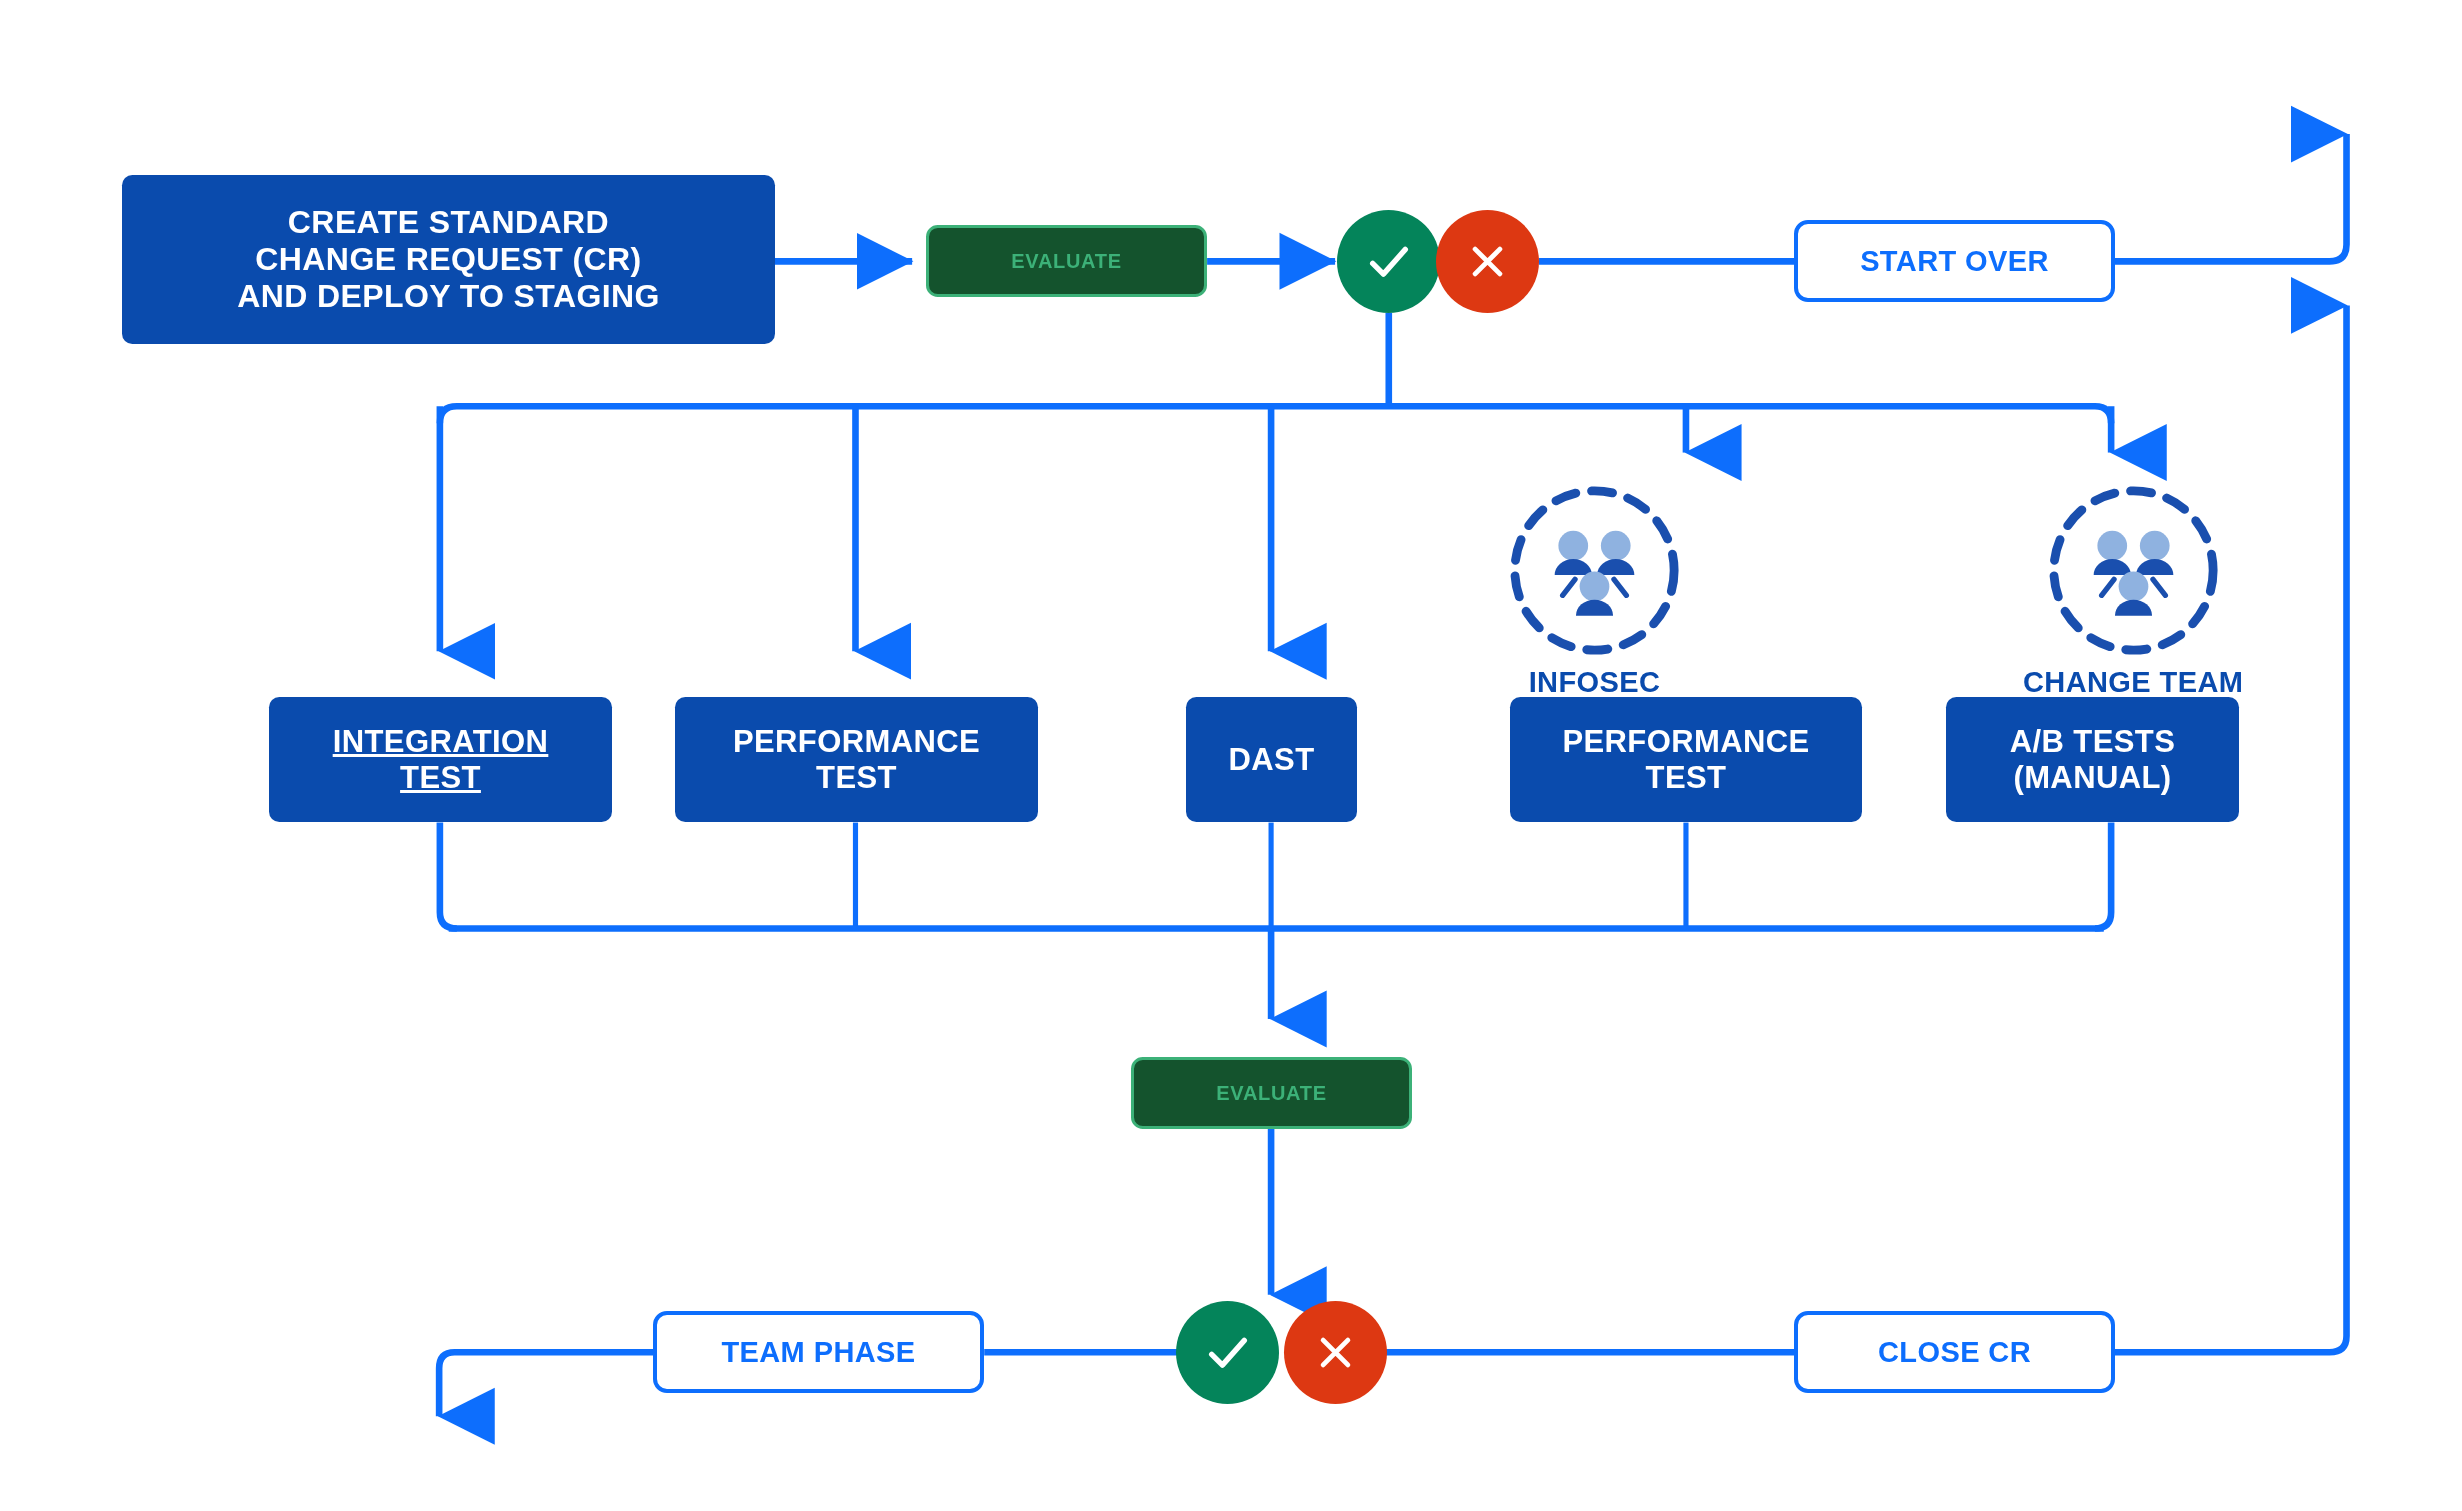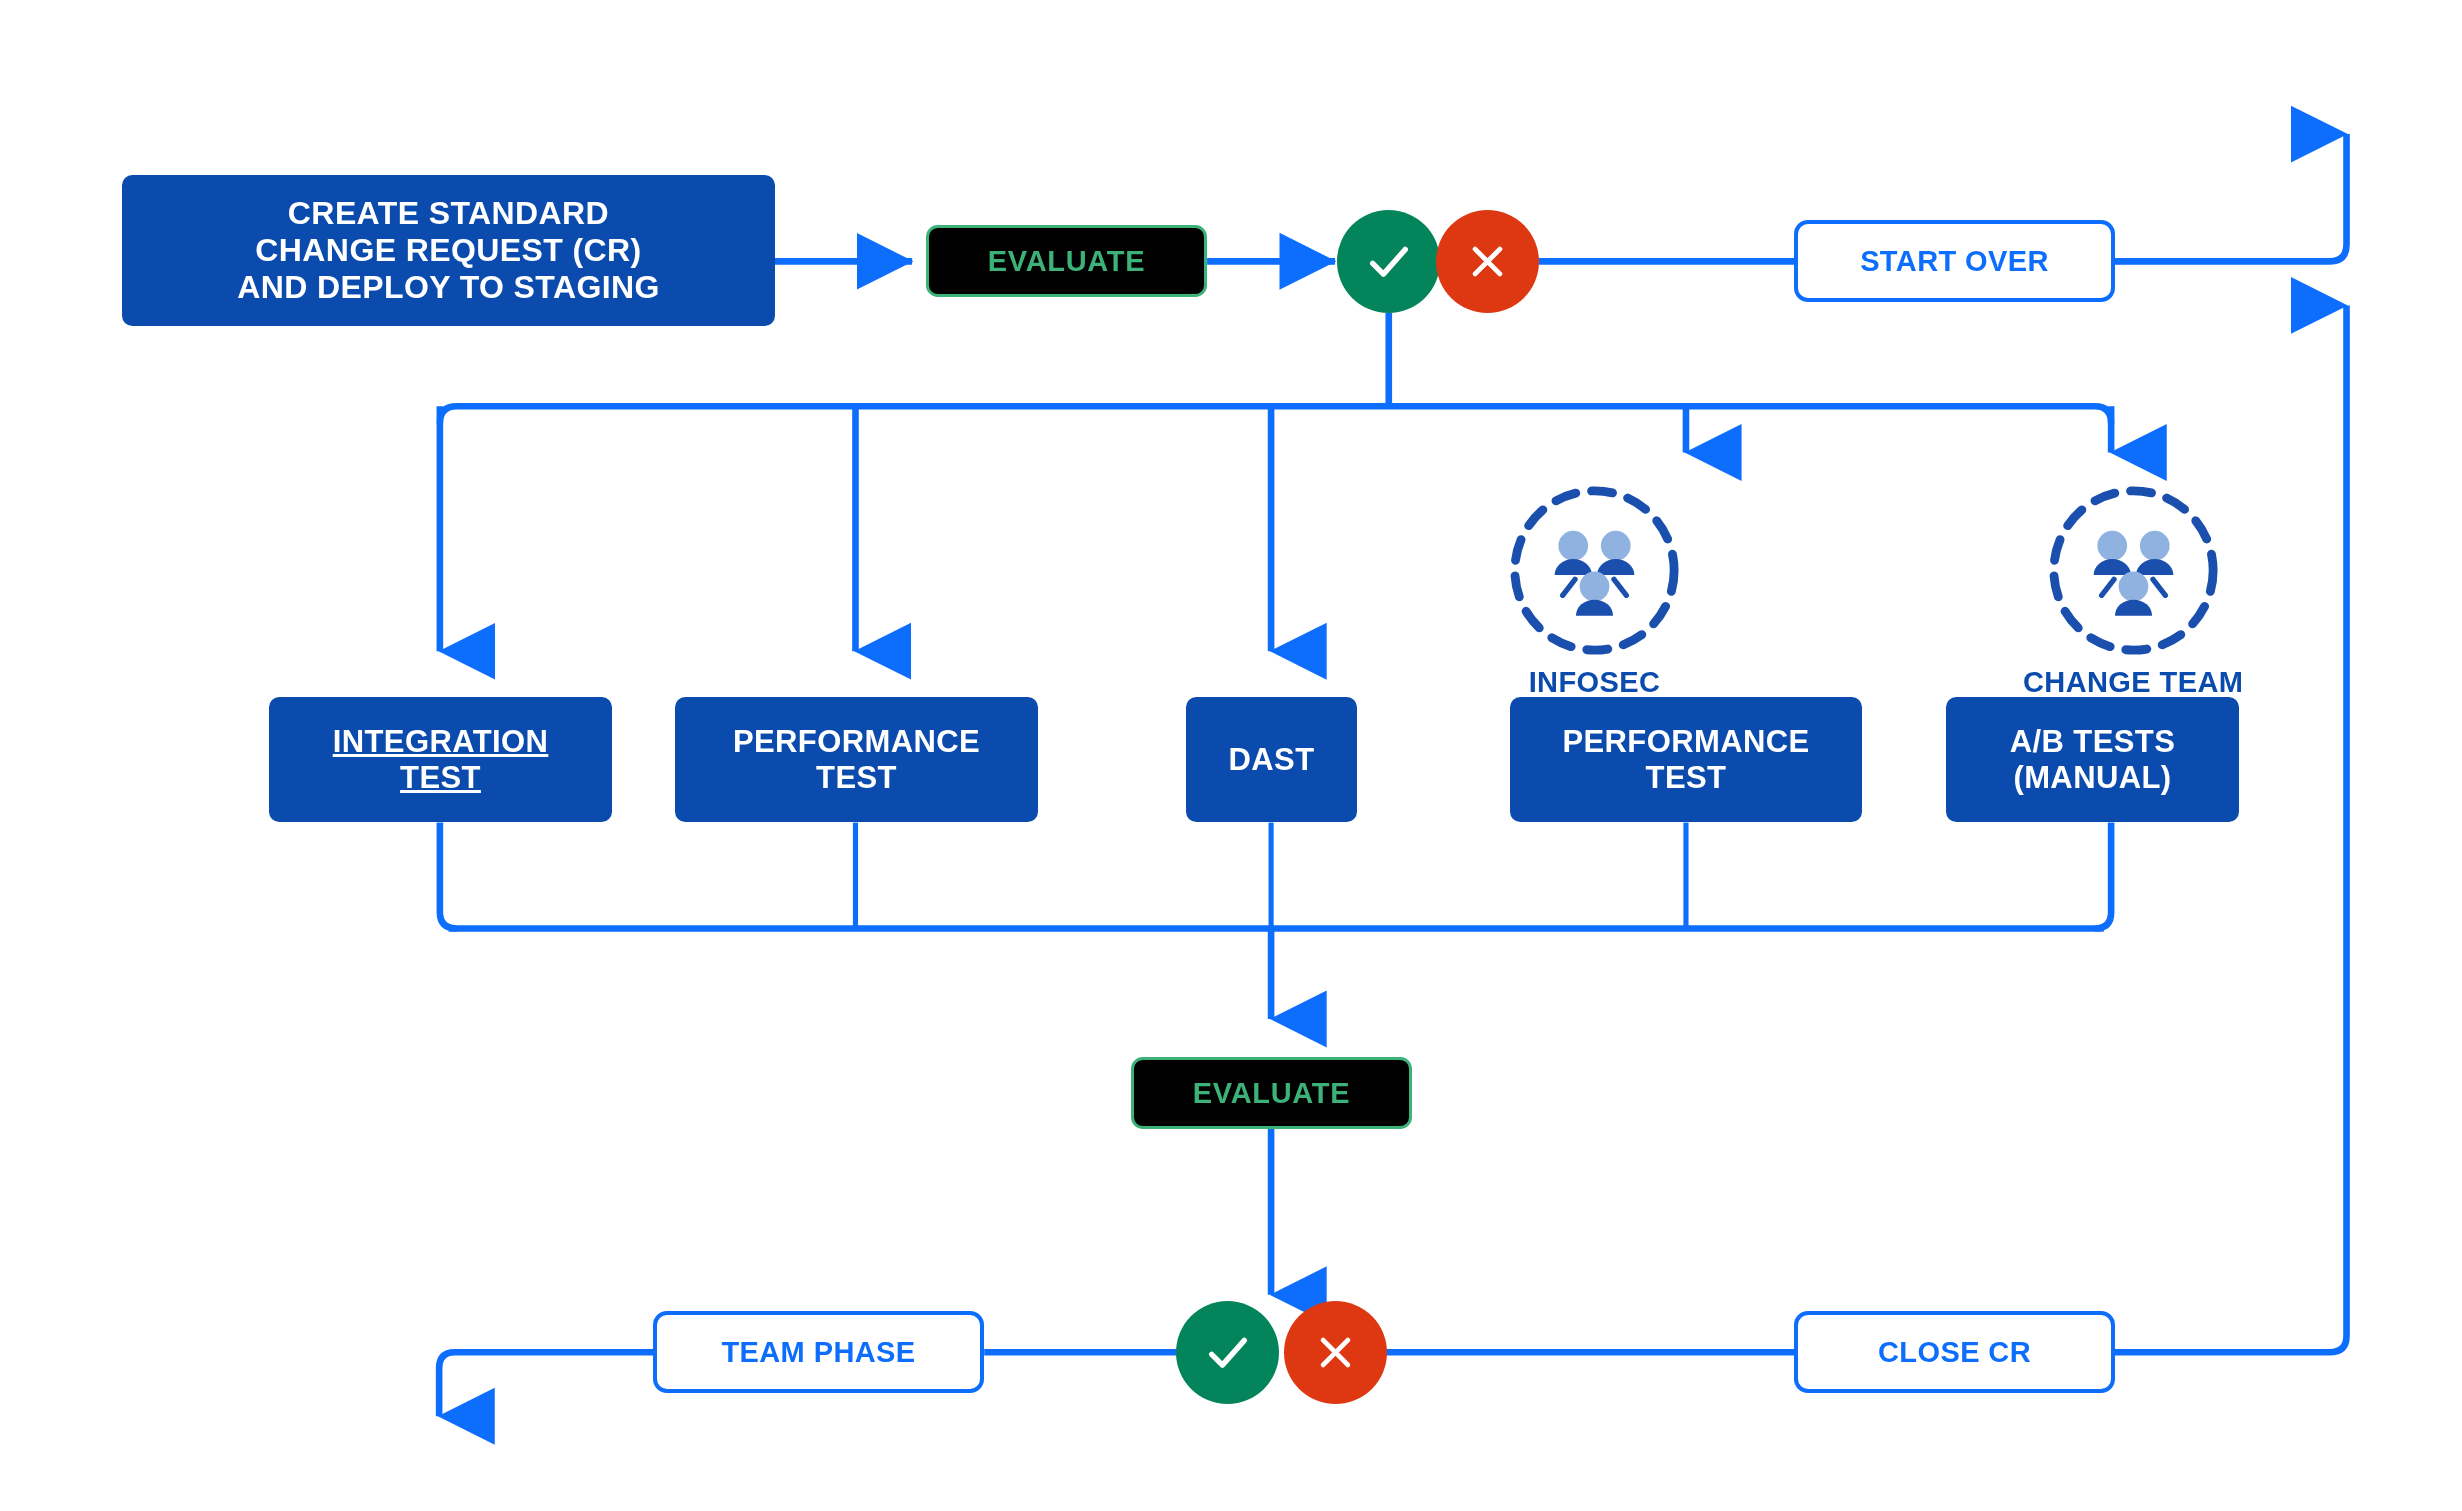--- a/index.html
+++ b/index.html
@@ -44,26 +44,26 @@
     border-radius: 10.3px;
     font-weight: 700;
     letter-spacing: 0.4px;
     line-height: 1.16;
     padding: 4.4px 10.3px;
   }
   .proc .ln { display: block; white-space: nowrap; }
 
   
   .eval {
-    background: #000000;
+    background: #14532d;
     border: 3.7px solid #3cb178;
     color: #3cb178;
     border-radius: 11.8px;
     font-weight: 700;
-    font-size: 29px;
+    font-size: 20px;
     letter-spacing: 0.7px;
   }
 
   
   .pill {
     background: #ffffff;
     border: 4.4px solid #0d6efd;
     color: #0d6efd;
     border-radius: 14px;
     font-weight: 700;
@@ -148,21 +148,21 @@
       <path d="M1338,1838 L1658,1838" stroke-width="9"></path>
 
       <path d="M893,1838 L618,1838 Q597,1838 597,1860 L597,1925" stroke-width="9" marker-end="url(#ah-down)"></path>
 
       <path d="M1812,1838 L2439,1838" stroke-width="9"></path>
 
       <path d="M2875,1838 L3167,1838 Q3190,1838 3190,1816 L3190,415" stroke-width="9" marker-end="url(#ah-up)"></path>
     </g>
   </svg>
 
-  <div class="node proc" style="left:122px; top:175px; width:653px; height:151px; font-size:32px;">
+  <div class="node proc" style="left:122px; top:175px; width:653px; height:169px; font-size:32px;">
     <div>
       <span class="ln">CREATE STANDARD</span>
       <span class="ln">CHANGE REQUEST (CR)</span>
       <span class="ln">AND DEPLOY TO STAGING</span>
     </div>
   </div>
 
   <div class="node eval" style="left:926px; top:225px; width:281px; height:72px;">
     <span>EVALUATE</span>
   </div>

